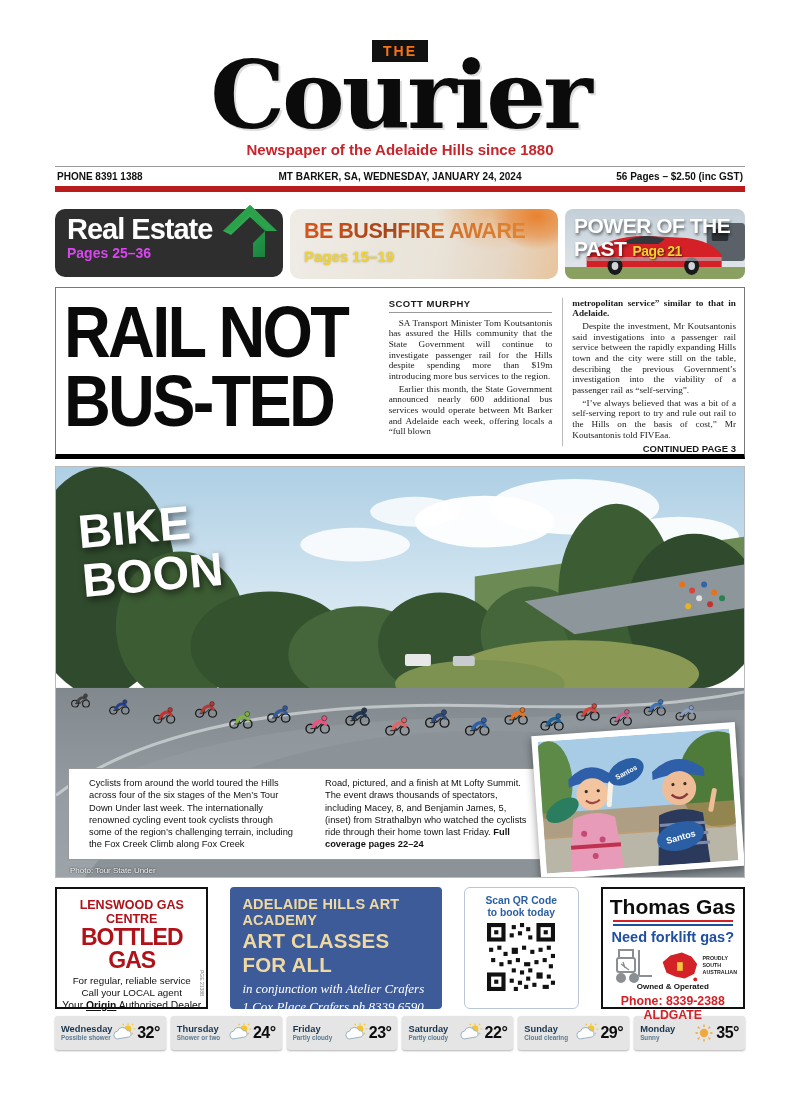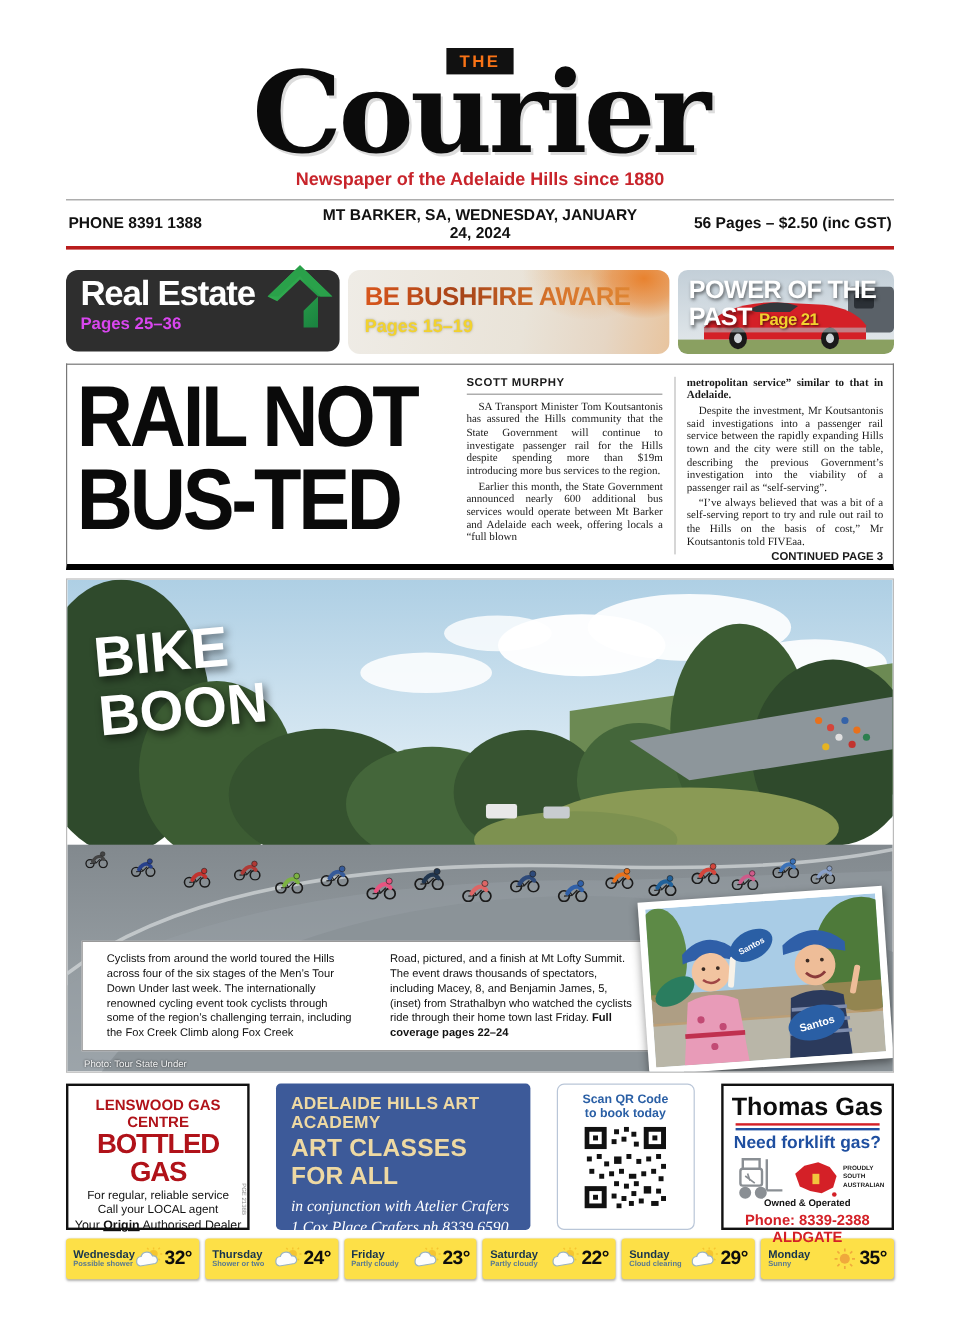--- a/index.html
+++ b/index.html
@@ -7,22 +7,22 @@
         font-family:"Liberation Sans",sans-serif;color:#111;overflow:hidden;box-sizing:border-box;
         padding:0 55px;}
   
   .masthead{text-align:center;padding-top:40px;}
   .the-box{display:inline-block;background:#111;color:#f97316;font-weight:bold;
            font-size:14px;letter-spacing:2px;padding:3px 11px;}
   .courier{font-family:"DejaVu Serif",serif;font-weight:bold;font-size:94px;line-height:.88;
            letter-spacing:-3px;margin-top:-8px;color:#0b0b0b;text-shadow:2px 2px 0 #ddd;}
   .tagline{color:#c8242b;font-weight:bold;font-size:15px;margin-top:4px;}
   
-  .infobar{margin-top:8px;border-top:1px solid #9a9a9a;border-bottom:3px solid #b91c1c;
-           display:flex;align-items:center;font-size:13px;font-weight:bold;padding:4px 2px;}
+  .infobar{margin-top:8px;border-top:1px solid #9a9a9a;border-bottom:6px solid #b91c1c;
+           display:flex;align-items:center;font-size:10px;font-weight:bold;padding:4px 2px;}
   .infobar .l{width:30%;text-align:left;}
   .infobar .c{width:40%;text-align:center;}
   .infobar .r{width:30%;text-align:right;}
   
   .promos{margin-top:5px;display:flex;gap:7px;height:82px;}
   .p-re{width:228px;position:relative;}
   .p-re .box{position:absolute;left:0;right:0;top:12px;bottom:2px;background:#2e2e2e;
              border-radius:10px;padding:5px 12px;box-sizing:border-box;}
   .p-re .t{color:#fff;font-weight:bold;font-size:29px;letter-spacing:-1px;line-height:1.05;}
   .p-re .pg{color:#d946ef;font-weight:bold;font-size:14px;margin-top:1px;}
@@ -101,21 +101,21 @@
   .ad-thomas .tt{font-size:21px;font-weight:bold;color:#0d0d0d;letter-spacing:0;}
   .ad-thomas .rule-r{height:2px;background:#d42027;margin:1px 4px 0;}
   .ad-thomas .rule-b{height:2px;background:#1f4fa0;margin:2px 4px 0;}
   .ad-thomas .fg{color:#1f4fa0;font-weight:bold;font-size:14.5px;margin-top:3px;}
   .ad-thomas .mid{display:flex;align-items:center;justify-content:center;gap:2px;margin-top:1px;}
   .ad-thomas .oz{font-size:5.3px;font-weight:bold;color:#222;line-height:1.3;text-align:left;}
   .ad-thomas .own{font-size:8px;font-weight:bold;color:#111;margin-top:-4px;}
   .ad-thomas .ph{color:#d42027;font-weight:bold;font-size:12.3px;margin-top:3px;}
   
   .weather{margin-top:7px;display:flex;gap:5px;}
-  .wcell{flex:1;background:#fde047;border-radius:3px;box-shadow:0 1px 2px rgba(0,0,0,.3);
+  .wcell{flex:1;background:#e5e5e5;border-radius:3px;box-shadow:0 1px 2px rgba(0,0,0,.3);
          padding:3px 6px;display:flex;align-items:center;height:34px;box-sizing:border-box;}
   .wtxt{width:52px;}
   .wday{font-weight:bold;font-size:9.3px;color:#17344e;line-height:1.1;}
   .wcond{font-size:6.3px;color:#5a7a90;font-weight:bold;line-height:1.1;margin-top:1px;}
   .wicon{width:24px;height:20px;flex:none;}
   .wtemp{font-weight:bold;font-size:16px;color:#0d0d0d;margin-left:auto;letter-spacing:-.5px;}
 </style>
 </head>
 <body>
 

